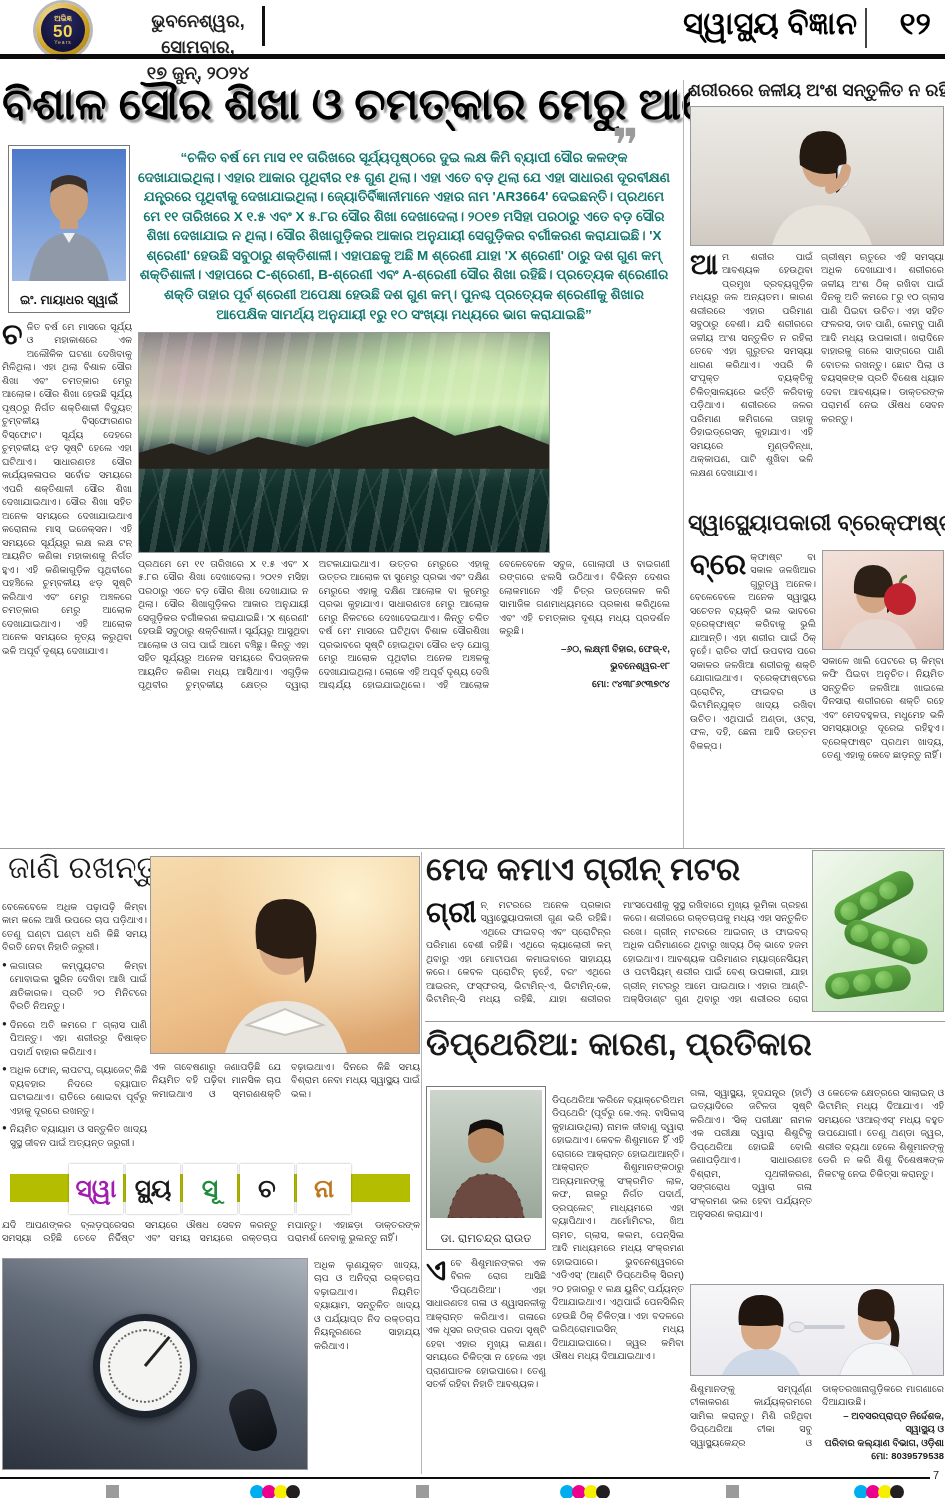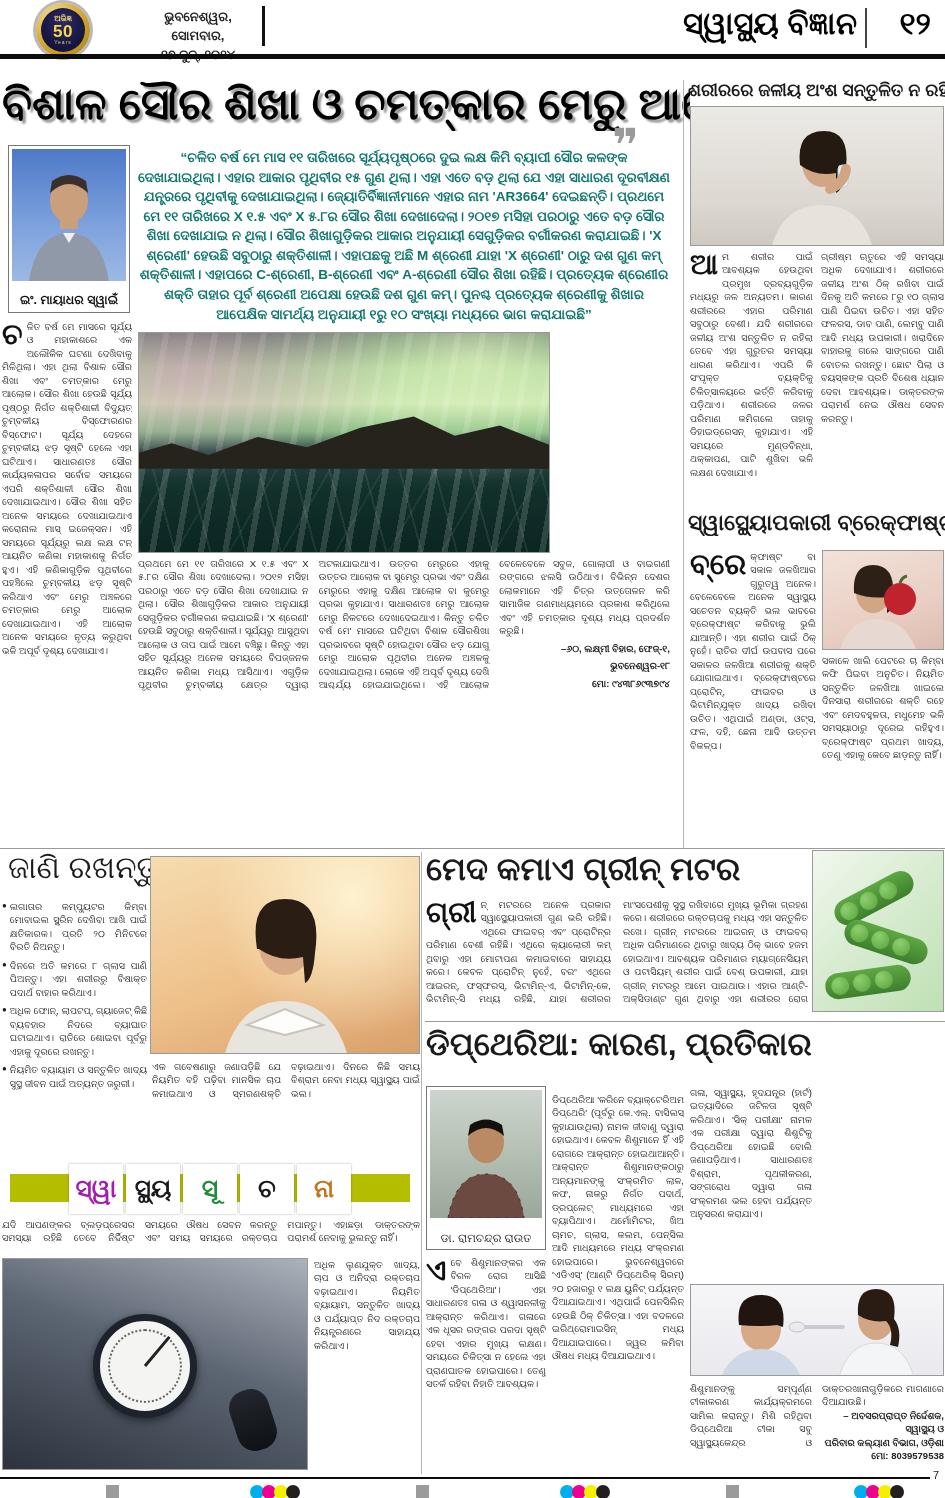--- a/index.html
+++ b/index.html
@@ -21,21 +21,21 @@
   .logo-inner {
     position:absolute; left:19px; top:7px; width:44px; height:44px; border-radius:50%;
     background:radial-gradient(circle at 50% 35%, #2a2a66, #14143c 70%);
     display:flex; flex-direction:column; align-items:center; justify-content:center;
     color:#f3d371; text-align:center; line-height:1;
   }
   .logo-top { font-size:8px; font-weight:bold; }
   .logo-50  { font-size:17px; font-weight:800; color:#f6d84e; letter-spacing:.5px; }
   .logo-years { font-size:5px; color:#e8c96a; letter-spacing:1px; }
   .dateline { left:138px; top:8px; width:120px; text-align:center; font-weight:700;
-              font-size:13px; line-height:1.45; color:#222; }
+              font-size:18px; line-height:1.45; color:#222; }
   .mast-divider { left:262px; top:6px; width:3px; height:40px; background:#111; }
   .section-title { right:88px; top:6px; font-size:31px; font-weight:800; color:#000; }
   .mast-thin-div { right:78px; top:8px; width:2px; height:40px; background:#444; }
   .page-num-odia { right:14px; top:6px; font-size:31px; font-weight:800; color:#000; }
   .mast-rule { left:0; top:54px; width:945px; height:5px; background:#0c0c0c; }
 
   
   .vrule-main { left:683px; top:80px; width:1px; height:768px; background:#b5b5b5; }
   .hrule-mid  { left:0; top:848px; width:945px; height:1px; background:#9a9a9a; }
   .vrule-bot  { left:421px; top:852px; width:1px; height:622px; background:#b5b5b5; }
@@ -263,20 +263,21 @@
   <h2 class="abs know-headline">ଜାଣି ରଖନ୍ତୁ</h2>
   <div class="abs girl-photo photo-box">
     <svg class="person" width="200" height="160" viewBox="0 0 200 160">
       <ellipse cx="100" cy="52" rx="26" ry="30" fill="#d8a987"></ellipse>
       <path d="M72 56 q-8 -50 28 -50 q38 0 30 54 q-2 26 -10 30 l-2 -26 q-24 6 -44 -8 z" fill="#2a1d14"></path>
       <path d="M40 160 q16 -52 60 -52 q46 0 62 52 z" fill="#e8e4de"></path>
       <path d="M62 132 l38 -16 l38 16 l-38 10 z" fill="#fdfdfb" stroke="#c9c4bb" stroke-width="2"></path>
     </svg>
   </div>
   <div class="abs know-bullets body-txt">
+    <div style="margin-bottom:5px;">ବେଳେବେଳେ ଅଧିକ ପଢ଼ାପଢ଼ି କିମ୍ବା କାମ କଲେ ଆଖି ଉପରେ ଚାପ ପଡ଼ିଥାଏ। ତେଣୁ ଘଣ୍ଟା ଘଣ୍ଟା ଧରି କିଛି ସମୟ ବିରତି ନେବା ନିହାତି ଜରୁରୀ।</div>
     <div class="bullet-item">
       <span class="bullet-dot">●</span>
       <span>ଲଗାତାର କମ୍ପ୍ୟୁଟର କିମ୍ବା ମୋବାଇଲ ସ୍କ୍ରିନ ଦେଖିବା ଆଖି ପାଇଁ କ୍ଷତିକାରକ। ପ୍ରତି ୨୦ ମିନିଟରେ ବିରତି ନିଅନ୍ତୁ।</span>
     </div>
     <div class="bullet-item">
       <span class="bullet-dot">●</span>
       <span>ଦିନରେ ଅତି କମରେ ୮ ଗ୍ଲାସ ପାଣି ପିଅନ୍ତୁ। ଏହା ଶରୀରରୁ ବିଷାକ୍ତ ପଦାର୍ଥ ବାହାର କରିଥାଏ।</span>
     </div>
     <div class="bullet-item">
       <span class="bullet-dot">●</span>
@@ -342,20 +343,21 @@
       </svg>
     </div>
     <div class="diph-caption">ଡା. ରାମଚନ୍ଦ୍ର ରାଉତ</div>
   </div>
 
   <div class="abs diph-col1 body-txt">
     <span class="dropcap">ଏ</span><span>ବେ ଶିଶୁମାନଙ୍କର ଏକ ବିରଳ ରୋଗ ଆସିଛି 'ଡିପ୍‌ଥେରିଆ'। ଏହା ସାଧାରଣତଃ ଗଳା ଓ ଶ୍ୱାସନଳୀକୁ ଆକ୍ରାନ୍ତ କରିଥାଏ। ଗଳାରେ ଏକ ଧୂସର ରଙ୍ଗର ପରଦା ସୃଷ୍ଟି ହେବା ଏହାର ମୁଖ୍ୟ ଲକ୍ଷଣ। ସମୟରେ ଚିକିତ୍ସା ନ ହେଲେ ଏହା ପ୍ରାଣଘାତକ ହୋଇପାରେ। ତେଣୁ ସତର୍କ ରହିବା ନିହାତି ଆବଶ୍ୟକ।</span>
   </div>
   <div class="abs diph-col2 body-txt">ଡିପ୍‌ଥେରିଆ 'କରିନେ ବ୍ୟାକ୍ଟେରିଅମ ଡିପ୍‌ଥେରି' (ପୂର୍ବରୁ କେ.ଏଲ୍. ବାସିଲସ୍ କୁହାଯାଉଥିଲା) ନାମକ ଜୀବାଣୁ ଦ୍ୱାରା ହୋଇଥାଏ। କେବଳ ଶିଶୁମାନେ ହିଁ ଏହି ରୋଗରେ ଆକ୍ରାନ୍ତ ହୋଇଥାଆନ୍ତି। ଆକ୍ରାନ୍ତ ଶିଶୁମାନଙ୍କଠାରୁ ଅନ୍ୟମାନଙ୍କୁ ସଂକ୍ରମିତ ଲାଳ, କଫ, ନାକରୁ ନିର୍ଗତ ପଦାର୍ଥ, ଡ୍ରପ୍‌ଲେଟ୍ ମାଧ୍ୟମରେ ଏହା ବ୍ୟାପିଥାଏ। ଥର୍ମୋମିଟର, ଖିଅ ଚାମଚ, ଗ୍ଲାସ, କଲମ, ପେନ୍‌ସିଲ ଆଦି ମାଧ୍ୟମରେ ମଧ୍ୟ ସଂକ୍ରମଣ ହୋଇପାରେ। ଭୁବନେଶ୍ୱରରେ 'ଏଡିଏସ୍' (ଆଣ୍ଟି ଡିପ୍‌ଥେରିକ୍ ସିରମ୍) ୨୦ ହଜାରରୁ ୧ ଲକ୍ଷ ୟୁନିଟ୍ ପର୍ଯ୍ୟନ୍ତ ଦିଆଯାଇଥାଏ। ଏଥିପାଇଁ ପେନସିଲିନ୍ ହେଉଛି ଠିକ୍ ଚିକିତ୍ସା। ଏହା ବଦଳରେ ଇରିଥ୍ରୋମାଇସିନ୍ ମଧ୍ୟ ଦିଆଯାଇପାରେ। ଜ୍ୱର କମିବା ଔଷଧ ମଧ୍ୟ ଦିଆଯାଇଥାଏ।</div>
   <div class="abs diph-col3 body-txt">ଗଳା, ସ୍ୱାସ୍ଥ୍ୟ, ହୃଦଯନ୍ତ୍ର (ହାର୍ଟ) ଇତ୍ୟାଦିରେ ଜଟିଳତା ସୃଷ୍ଟି କରିଥାଏ। 'ସିକ୍ ପରୀକ୍ଷା' ନାମକ ଏକ ପରୀକ୍ଷା ଦ୍ୱାରା ଶିଶୁଟିକୁ ଡିପ୍‌ଥେରିଆ ହୋଇଛି ବୋଲି ଜଣାପଡ଼ିଥାଏ। ସାଧାରଣତଃ ବିଶ୍ରାମ, ପୃଥକୀକରଣ, ସଙ୍ଗରୋଧ ଦ୍ୱାରା ଗଳା ସଂକ୍ରମଣ ଭଲ ହେବା ପର୍ଯ୍ୟନ୍ତ ଅନୁସରଣ କରାଯାଏ।</div>
+  <div class="abs diph-col4 body-txt">ଓ କେତେକ କ୍ଷେତ୍ରରେ ସାଲାଇନ୍ ଓ ଭିଟାମିନ୍ ମଧ୍ୟ ଦିଆଯାଏ। ଏହି ସମୟରେ 'ଓଆର୍‌ଏସ୍' ମଧ୍ୟ ବହୁତ ଉପଯୋଗୀ। ତେଣୁ ଥଣ୍ଡା ଜ୍ୱର, ଶରୀର ବ୍ୟଥା ହେଲେ ଶିଶୁମାନଙ୍କୁ ଡେରି ନ କରି ଶିଶୁ ବିଶେଷଜ୍ଞଙ୍କ ନିକଟକୁ ନେଇ ଚିକିତ୍ସା କରାନ୍ତୁ।</div>
 
   <div class="abs child-photo photo-box">
     <svg width="254" height="92" viewBox="0 0 254 92">
       <ellipse cx="70" cy="44" rx="20" ry="22" fill="#d8a987"></ellipse>
       <path d="M48 40 q-4 -30 22 -30 q26 0 22 32 l-6 -2 q-18 2 -38 0 z" fill="#21160f"></path>
       <path d="M30 92 q12 -28 40 -28 q28 0 40 28 z" fill="#cfd8e6"></path>
       <ellipse cx="185" cy="34" rx="18" ry="21" fill="#d2a584"></ellipse>
       <path d="M167 30 q-2 -26 18 -26 q22 0 18 30 q8 10 4 28 l-8 -2 q4 -16 -4 -24 q-16 2 -28 -6 z" fill="#2a1c12"></path>
       <path d="M148 92 q10 -34 37 -34 q28 0 38 34 z" fill="#f4f5f7" stroke="#d8dadf" stroke-width="1"></path>
       <rect x="108" y="40" width="46" height="4" rx="2" fill="#c9ccd2"></rect>

